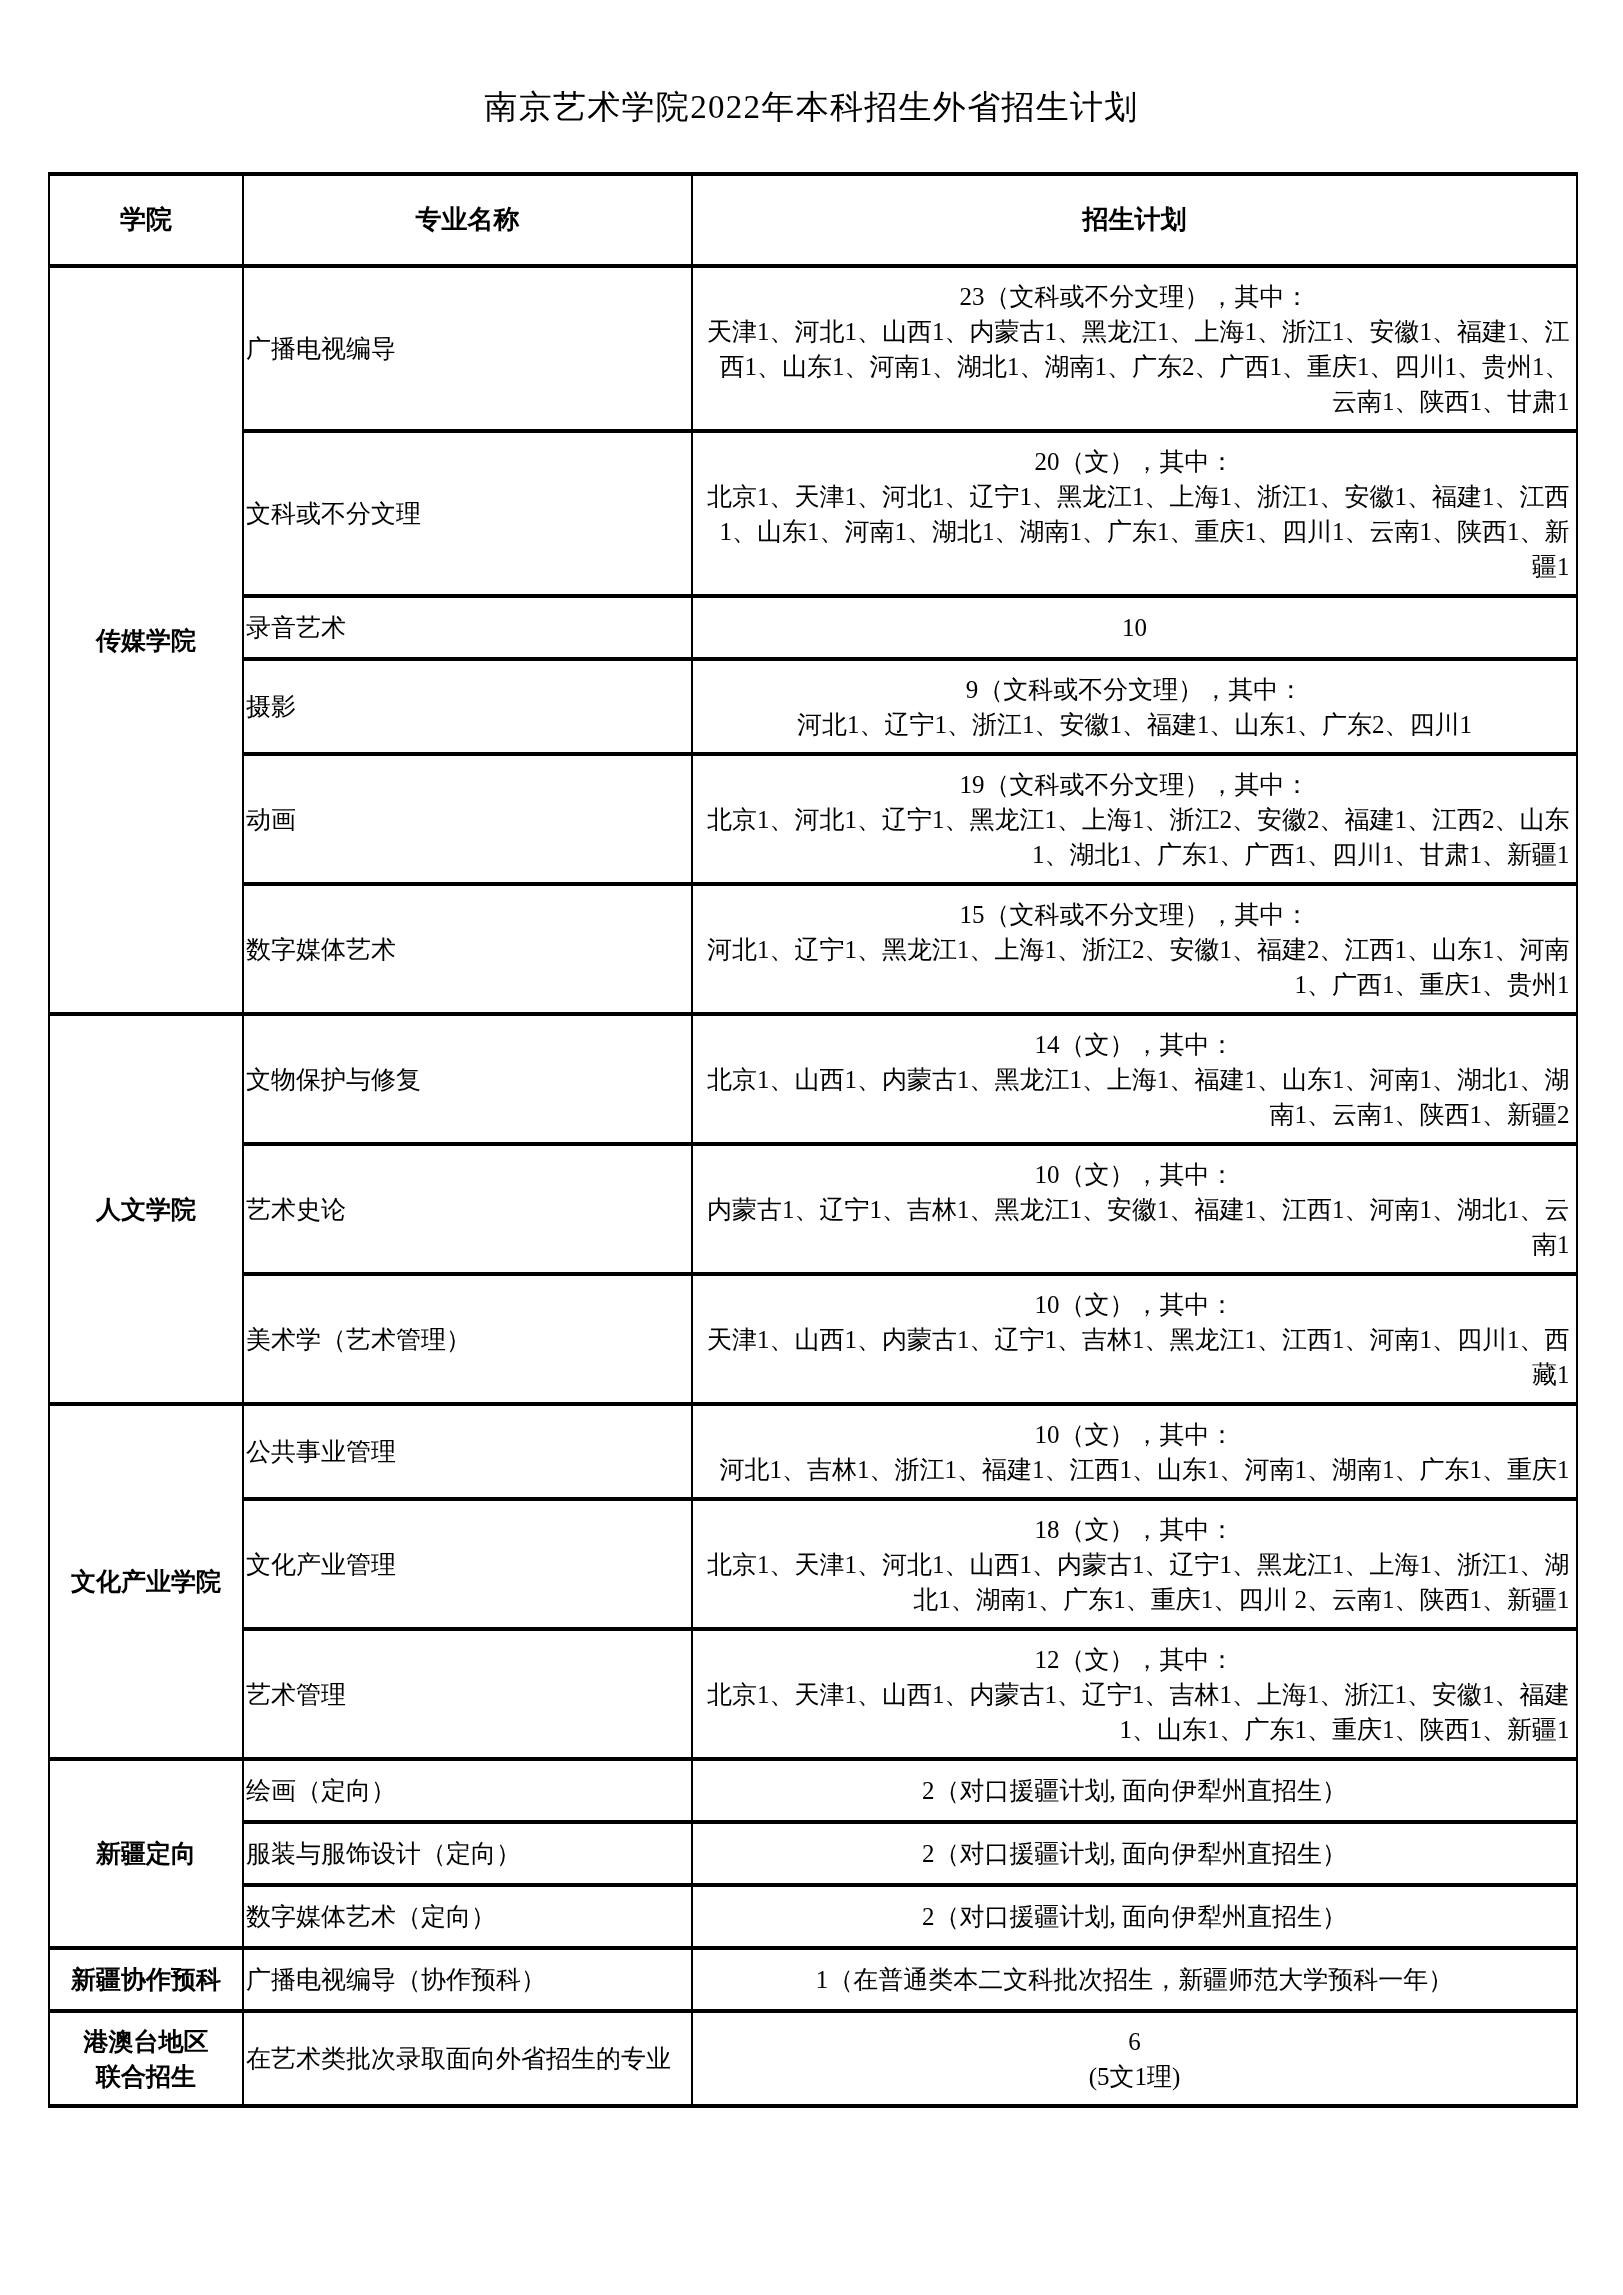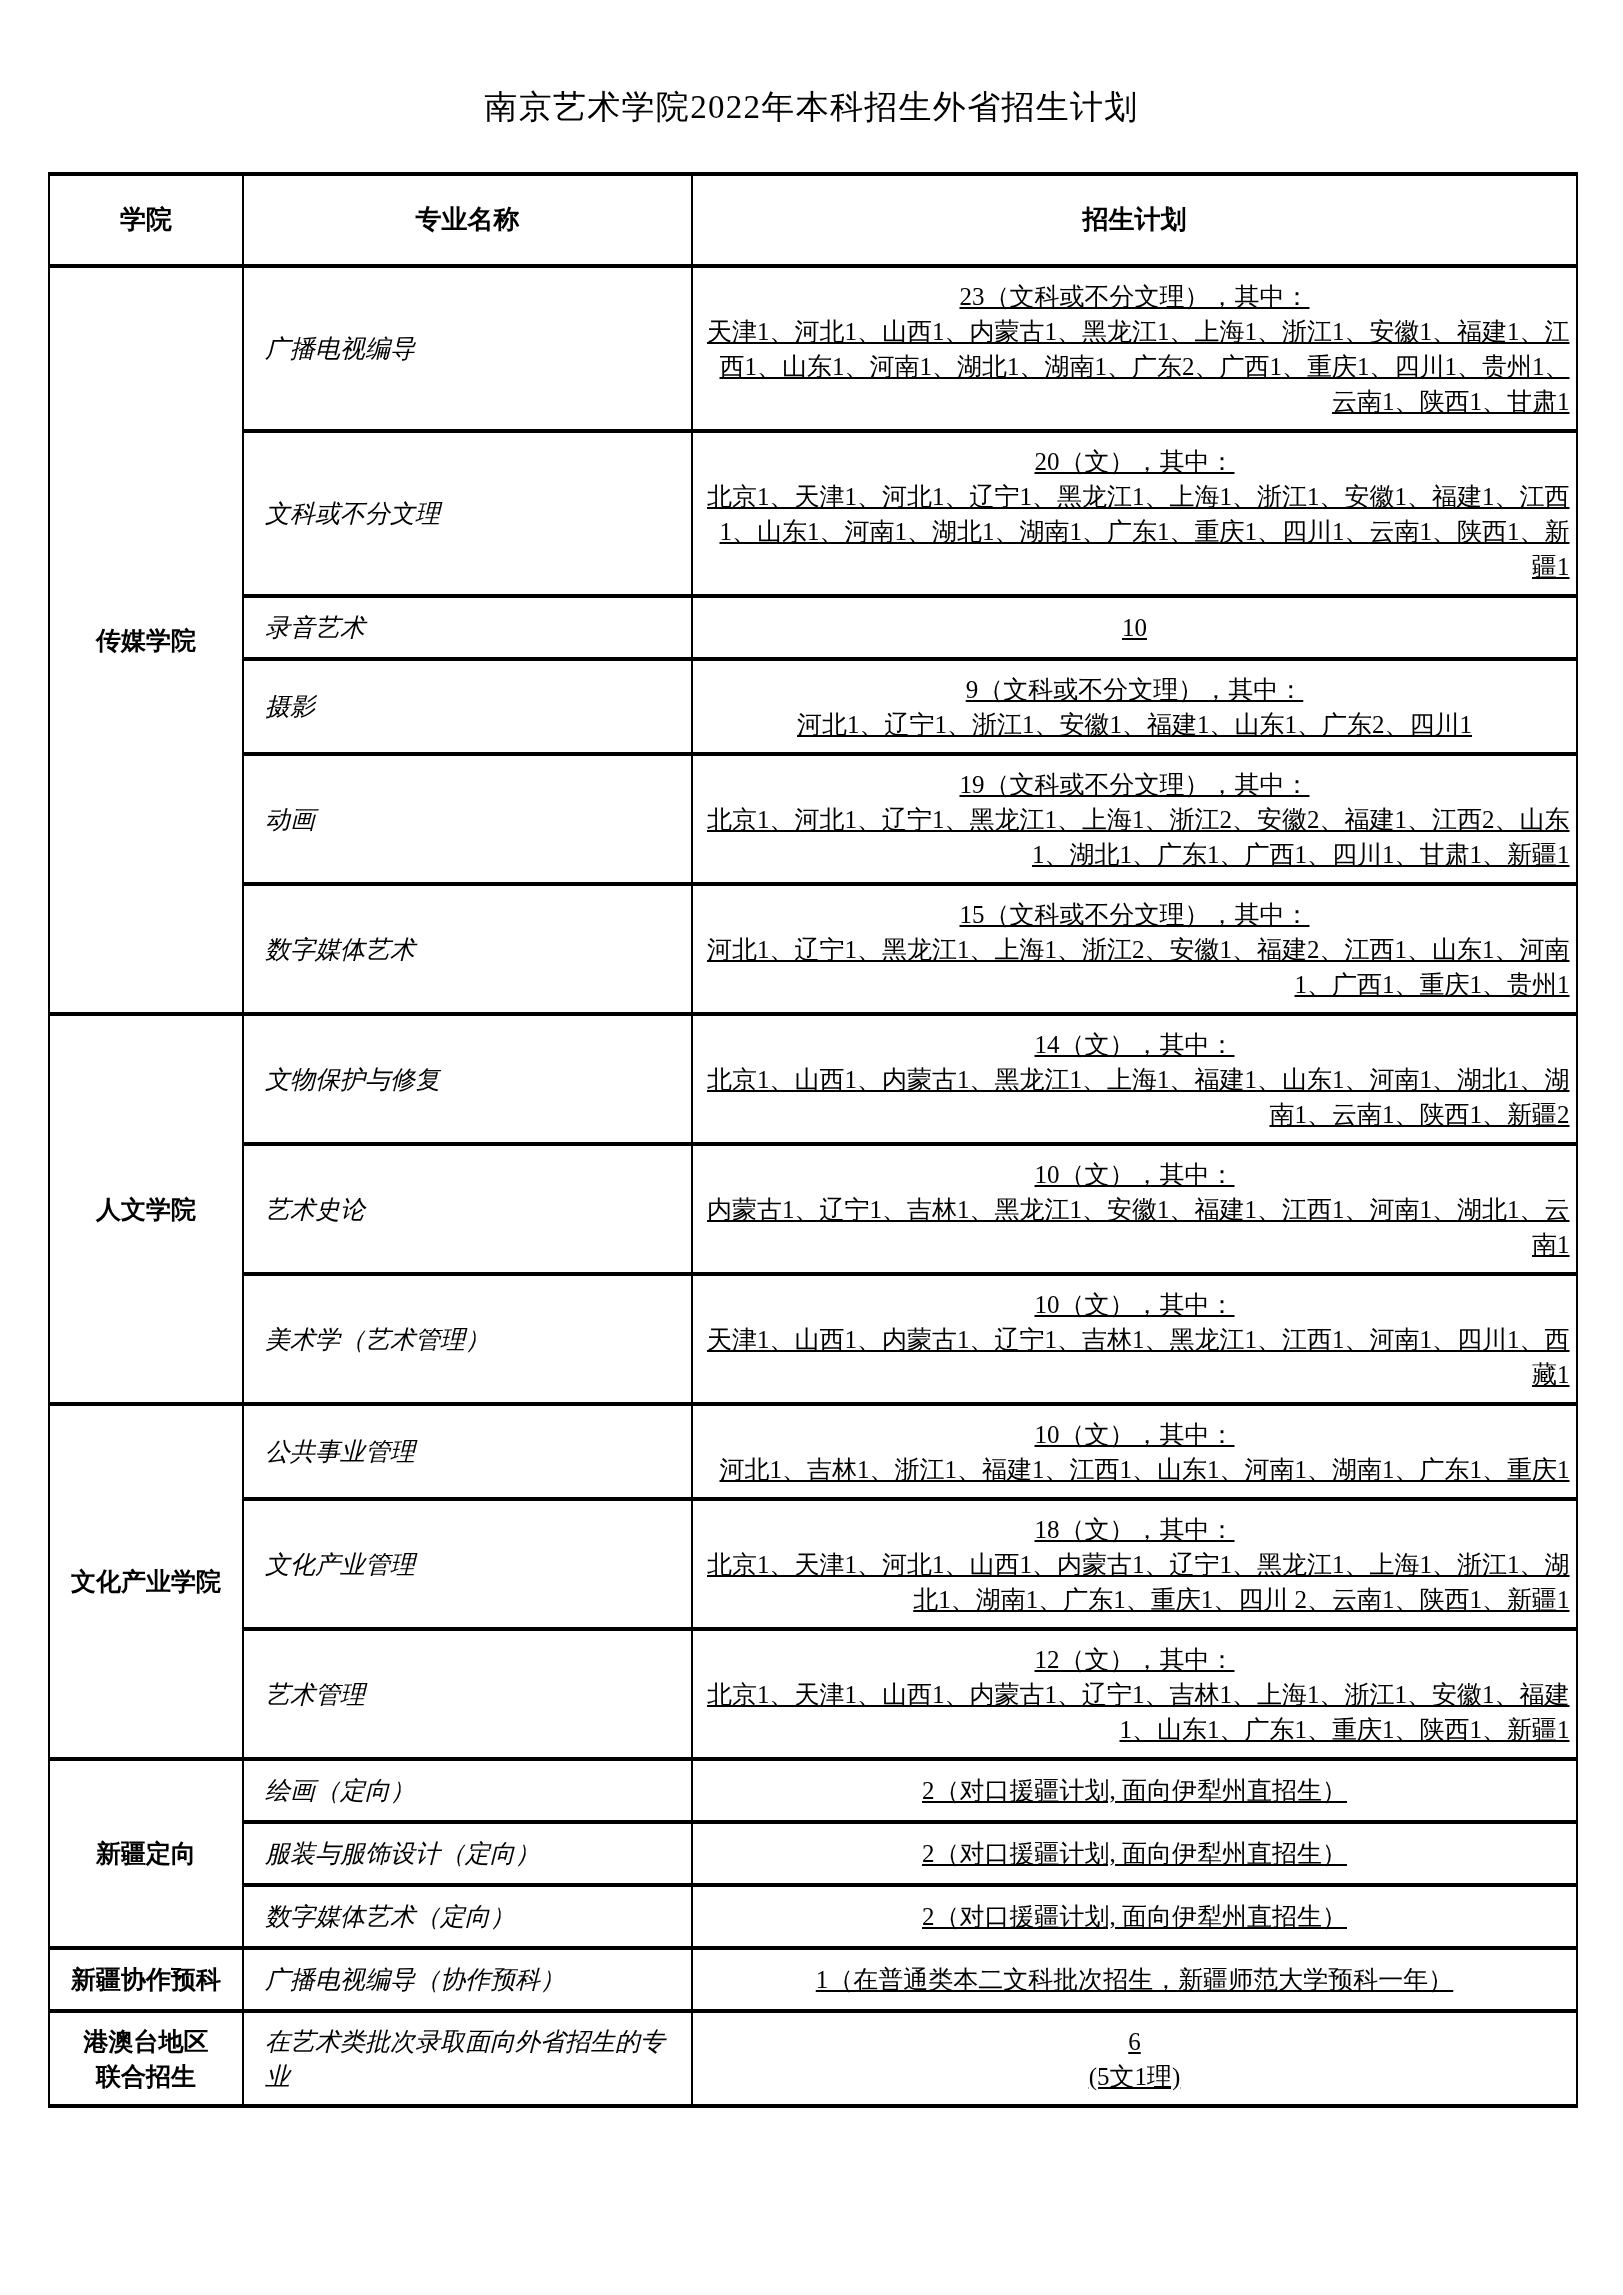--- a/index.html
+++ b/index.html
@@ -46,25 +46,24 @@
   }
   td { height: 63px; padding: 10.5px 5.2px; }
   td.college {
     font-weight: bold;
     text-align: center;
     white-space: pre-line;
     padding: 10.5px 2.6px;
   }
   td.major {
     text-align: left;
-    padding-left: 21px;
+    padding-left: 2px;
     word-break: break-all;
-    font-style: italic;
-  }
-  td.plan { padding: 10.5px 6.5px; text-decoration: underline; }
+  }
+  td.plan { padding: 10.5px 6.5px; }
   .plan-center { text-align: center; }
   .plan-detail { text-align: right; word-break: break-all; }
 </style>
 </head>
 <body>
 
 <div class="page-title">南京艺术学院2022年本科招生外省招生计划</div>
 
 <table class="admission">
   <colgroup>

